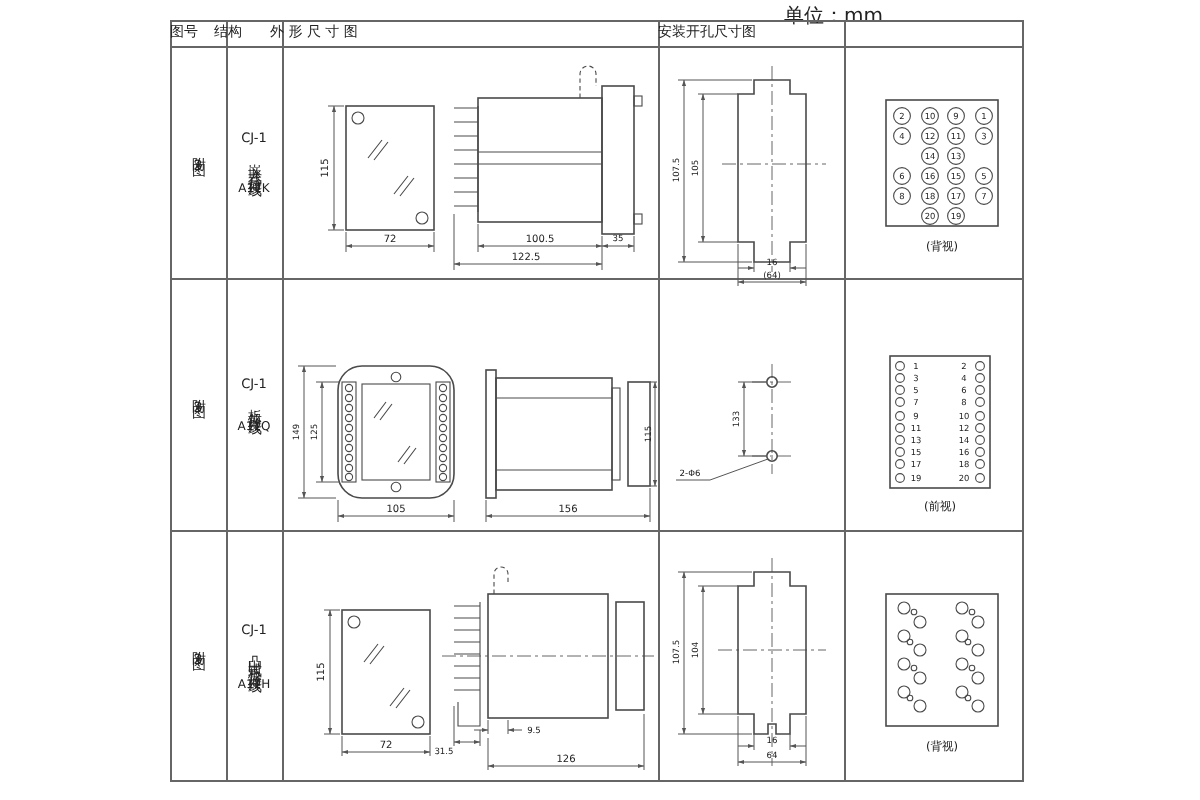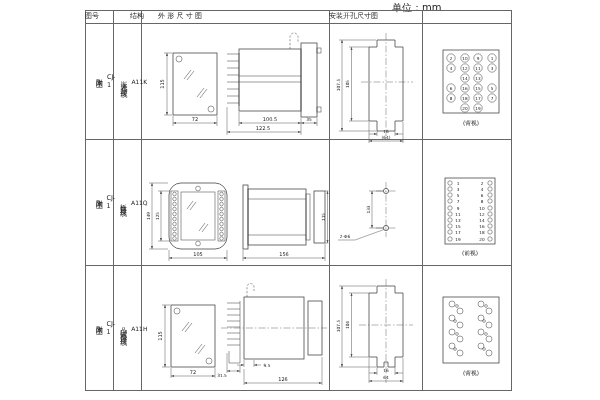--- a/index.html
+++ b/index.html
@@ -12,21 +12,21 @@
           font-size:10px; color:#222; }
   .frame { position:absolute; left:85px; top:10px; width:427px; height:381px;
            border:1px solid #666; }
   .vline { position:absolute; top:10px; height:381px; width:1px; background:#666; }
   .hline { position:absolute; left:85px; width:427px; height:1px; background:#666; }
   .hcell { position:absolute; top:10px; height:13px; line-height:13px; text-align:left;
            font-size:7px; color:#222; white-space:nowrap; overflow:hidden; }
   .vcell { position:absolute; display:flex; align-items:center; justify-content:center; }
   .vtxt  { writing-mode:vertical-lr; text-orientation:upright; font-size:7px;
            letter-spacing:3px; color:#222; }
-  .scell { position:absolute; display:flex; flex-direction:row; align-items:center;
+  .scell { position:absolute; display:flex; flex-direction:column; align-items:center;
            justify-content:center; gap:3px; }
   .series { font-size:6.5px; }
   .sbody  { writing-mode:vertical-lr; text-orientation:upright; font-size:7px; letter-spacing:2px; }
   .model  { font-size:6px; }
   svg { position:absolute; overflow:visible; }
   .ln   { fill:none; stroke:#4a4a4a; stroke-width:.8; }
   .thin { stroke-width:.55; }
   .dim  { fill:none; stroke:#555; stroke-width:.5; }
   .cl   { fill:none; stroke:#555; stroke-width:.45; stroke-dasharray:7 2 1.5 2; }
   .dsh  { stroke-dasharray:2.2 1.6; }
@@ -46,22 +46,22 @@
   <div class="frame"></div>
   <div class="vline" style="left:113px"></div>
   <div class="vline" style="left:141px"></div>
   <div class="vline" style="left:329px"></div>
   <div class="vline" style="left:422px"></div>
   <div class="hline" style="top:23px"></div>
   <div class="hline" style="top:139px"></div>
   <div class="hline" style="top:265px"></div>
 
   <div class="hcell" style="left:85px;width:28px">图号</div>
-  <div class="hcell" style="left:130px;width:28px">结构</div>
-  <div class="hcell" style="left:158px;width:188px">外 形 尺 寸 图</div>
+  <div class="hcell" style="left:107px;width:28px">结构</div>
+  <div class="hcell" style="left:135px;width:188px">外 形 尺 寸 图</div>
   <div class="hcell" style="left:329px;width:93px">安装开孔尺寸图</div>
 
   <div class="vcell" style="left:85px;top:23px;width:28px;height:116px">
       <span class="vtxt">附图3</span>
     </div>
   <div class="vcell" style="left:85px;top:139px;width:28px;height:126px">
       <span class="vtxt">附图3</span>
     </div>
   <div class="vcell" style="left:85px;top:265px;width:28px;height:126px">
       <span class="vtxt">附图3</span>

